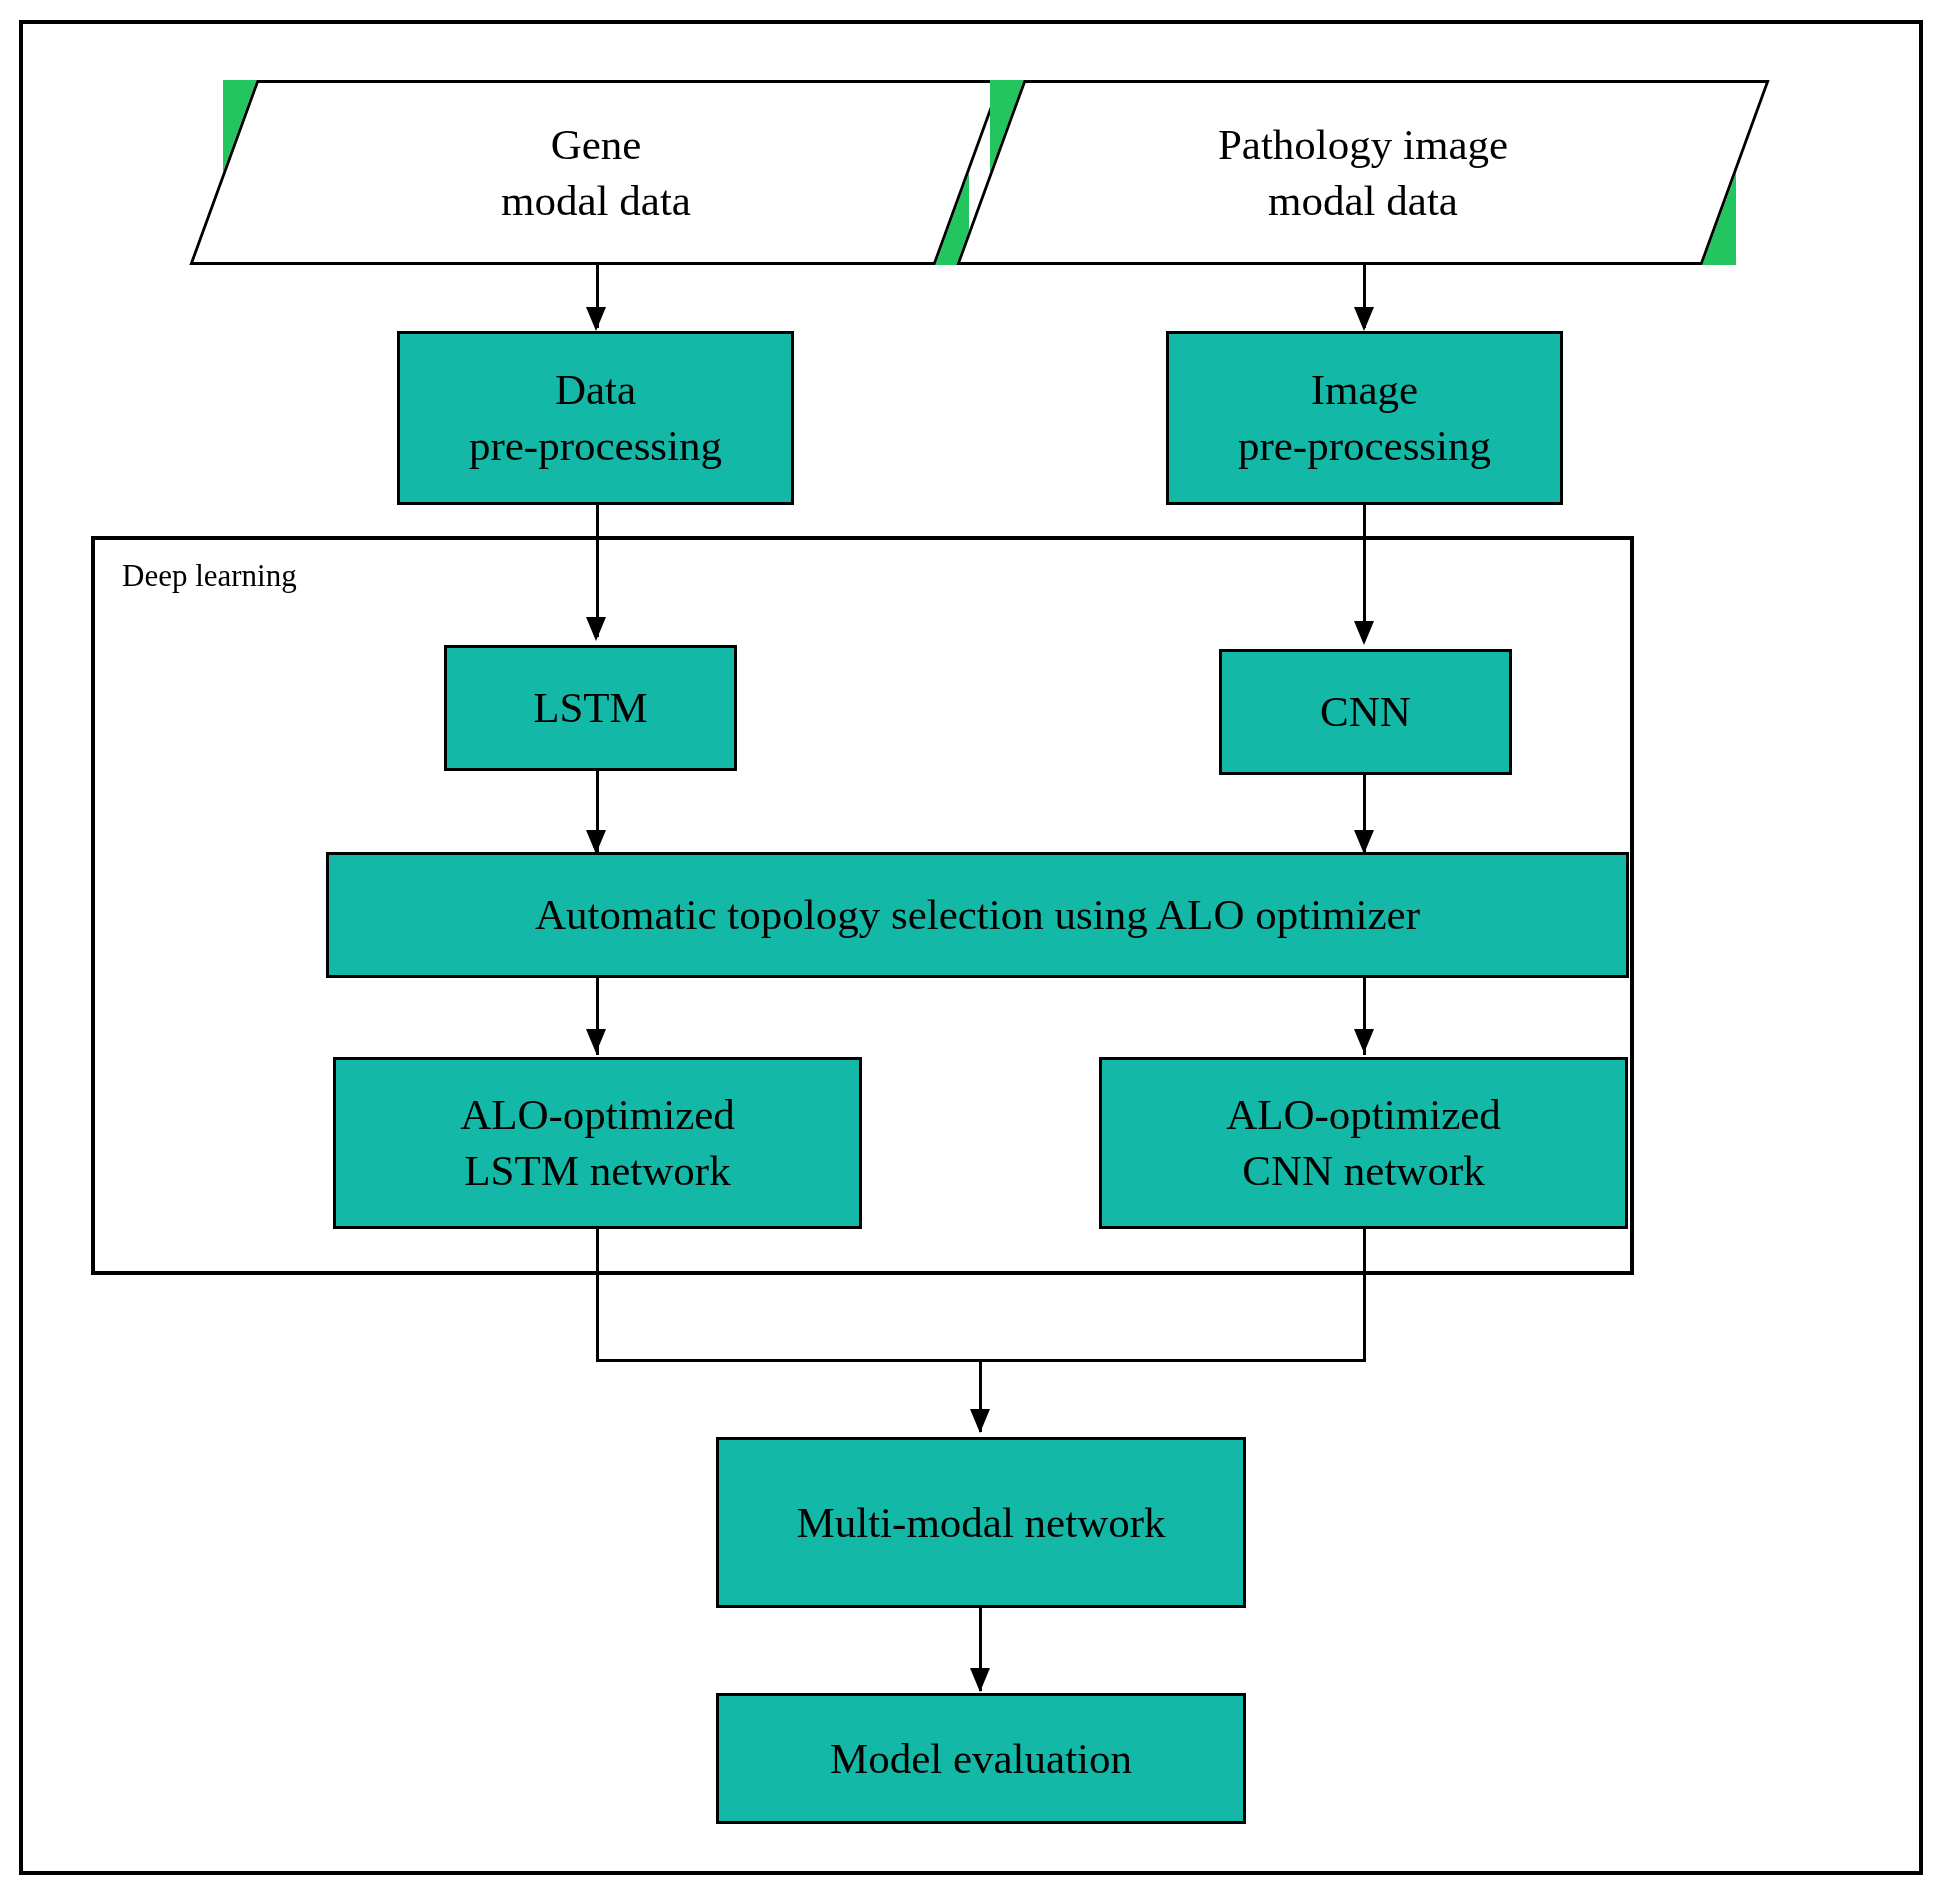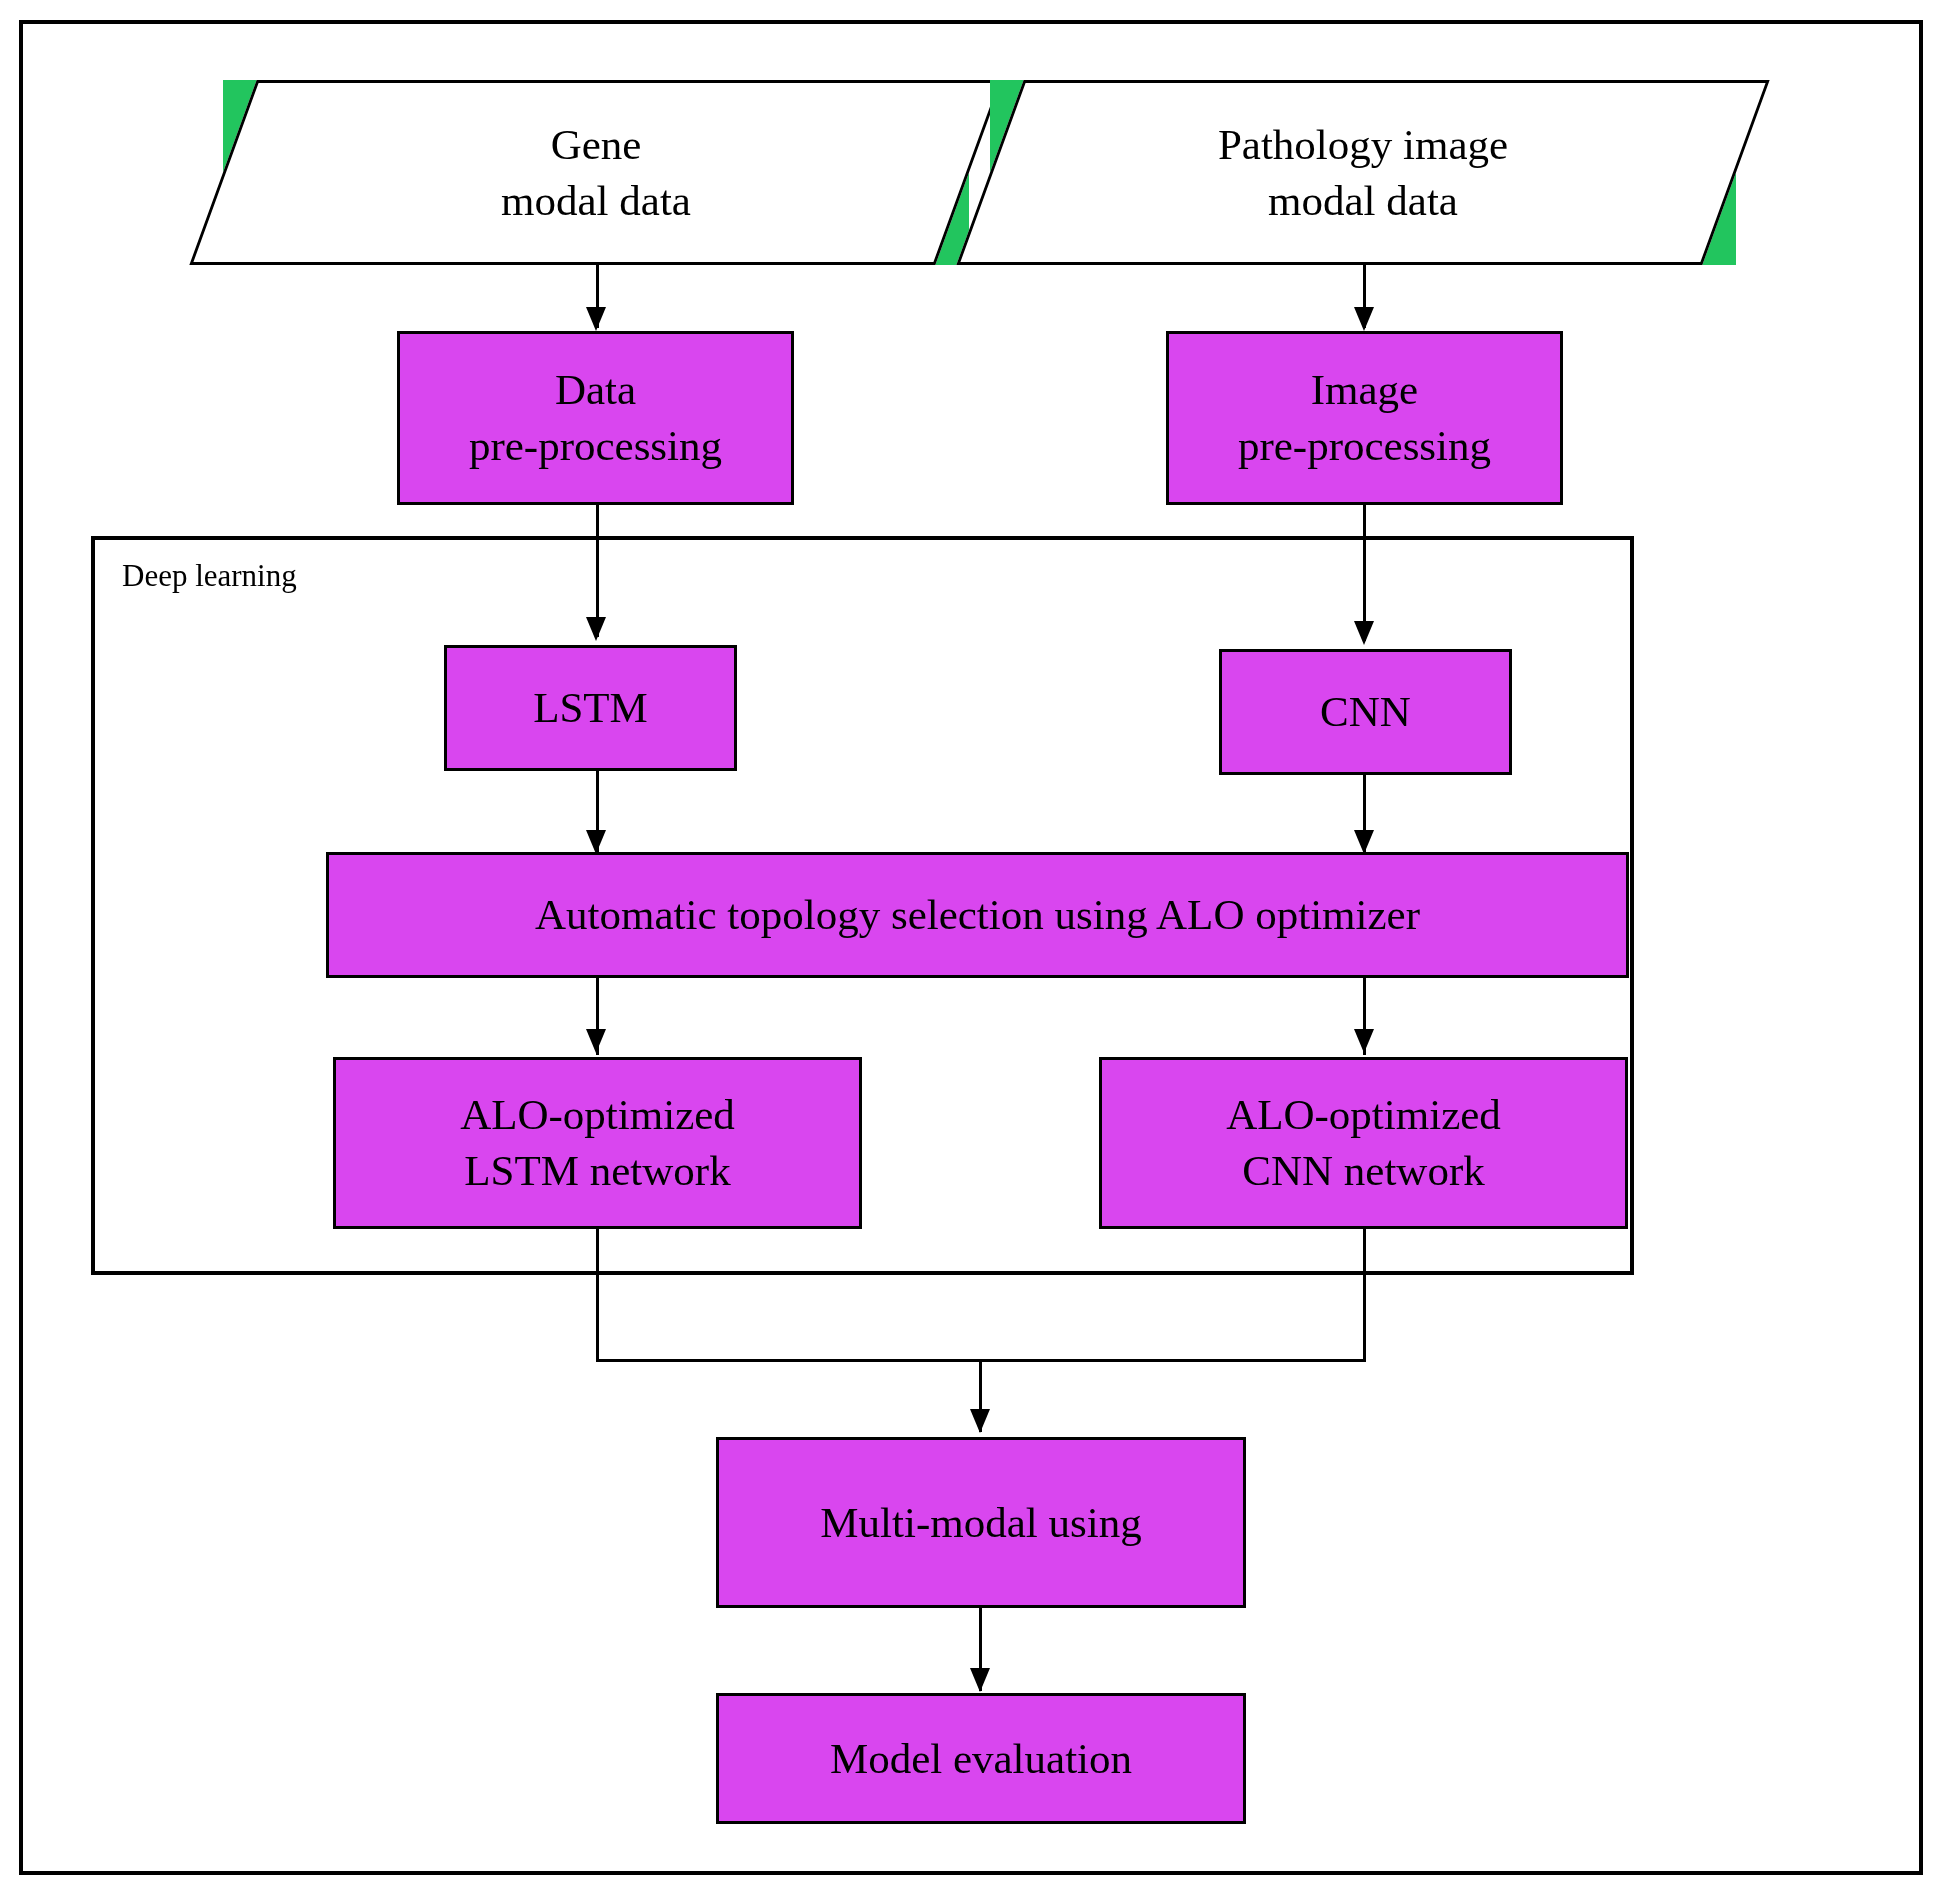--- a/index.html
+++ b/index.html
@@ -45,21 +45,21 @@
     font-size: 31px;
     color: #000000;
     line-height: 1.15;
     white-space: nowrap;
   }
   
   .node {
     position: absolute;
     box-sizing: border-box;
     border: 3.5px solid #000000;
-    background: #d946ef;
+    background: #14b8a6;
     display: flex;
     align-items: center;
     justify-content: center;
     text-align: center;
     font-size: 43px;
     line-height: 1.30;
     color: #000000;
     padding: 0 7px;
   }
   .node .lines {
@@ -189,21 +189,21 @@
 CNN network</div>
   </div>
 
   <div class="vline" style="left:596px; top:1229px; height:132px;"></div>
   <div class="vline" style="left:1363px; top:1229px; height:132px;"></div>
   <div class="hline" style="left:596px; top:1359px; width:770px;"></div>
   <div class="vline" style="left:979px; top:1359px; height:73px;"></div>
   <div class="arrowhead" style="left:970px; top:1409px;"></div>
 
   <div class="node" style="left:716px; top:1437px; width:530px; height:171px;">
-    <div class="lines">Multi-modal using</div>
+    <div class="lines">Multi-modal network</div>
   </div>
 
   <div class="vline" style="left:979px; top:1607px; height:84px;"></div>
   <div class="arrowhead" style="left:970px; top:1668px;"></div>
 
   <div class="node" style="left:716px; top:1693px; width:530px; height:131px;">
     <div class="lines">Model evaluation</div>
   </div>
 
 </div>

